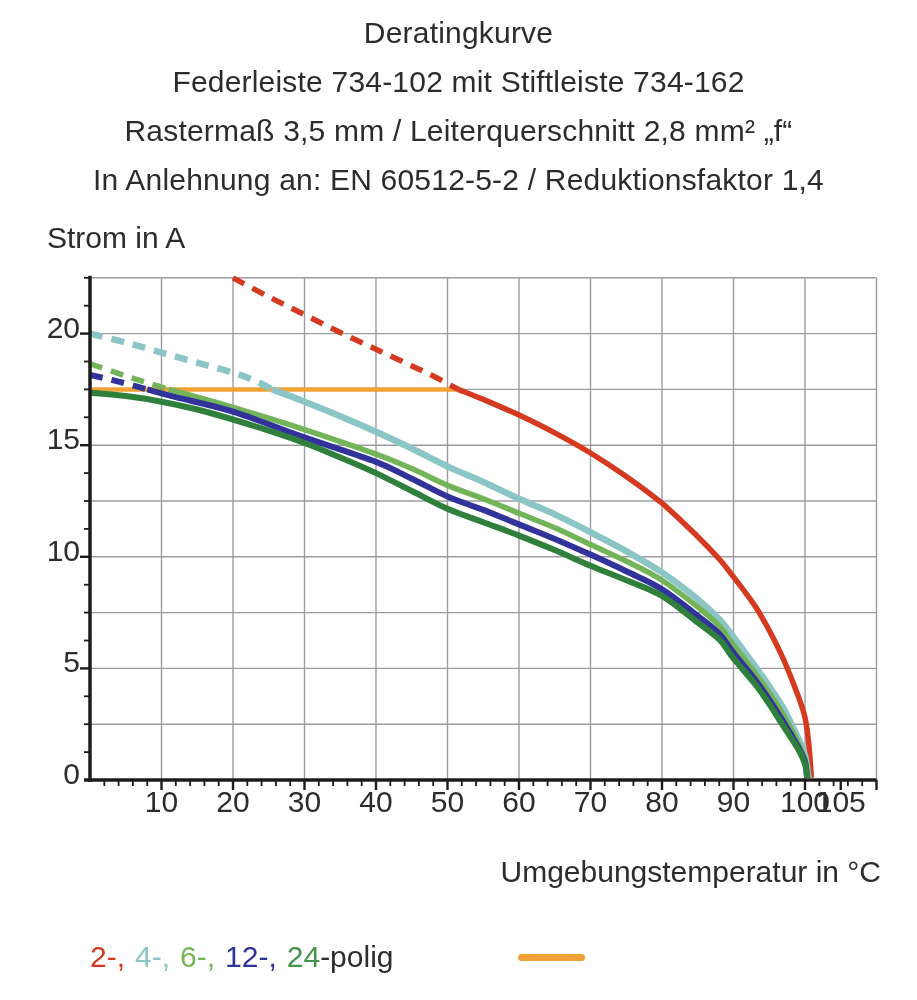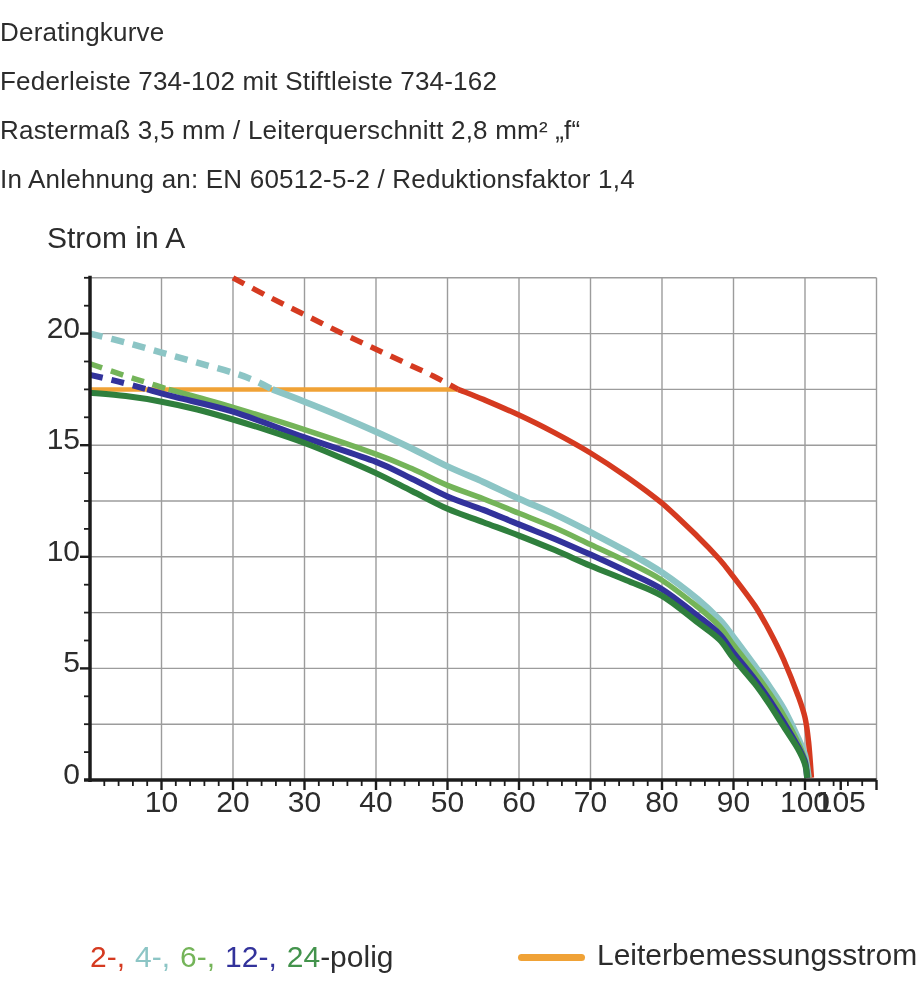--- a/index.html
+++ b/index.html
@@ -1,22 +1,22 @@
 <!DOCTYPE html>
 <html><head>
 <meta charset="utf-8">
 <style>
   html,body{margin:0;padding:0;background:#ffffff;}
   .page{
     position:relative;width:917px;height:1000px;background:#ffffff;overflow:hidden;
     font-family:"Liberation Sans","DejaVu Sans",sans-serif;color:#2c2c2c;
   }
   .titles{
-    position:absolute;top:8px;left:0;width:917px;text-align:left;
-    font-size:26px;line-height:49px;font-weight:400;letter-spacing:0.2px;white-space:nowrap;
+    position:absolute;top:8px;left:0;width:917px;text-align:center;
+    font-size:30px;line-height:49px;font-weight:400;letter-spacing:0.2px;white-space:nowrap;
   }
   .y-axis-title{position:absolute;left:47px;top:221px;font-size:30px;}
   .x-axis-title{position:absolute;top:855px;right:36px;font-size:30px;}
   .chart-svg{position:absolute;left:0;top:0;}
   .legend-poles{position:absolute;left:90px;top:940px;font-size:30px;white-space:nowrap;}
   .legend-poles span{display:inline-block;}
   .legend-rated-swatch{position:absolute;left:518px;top:954px;width:67px;height:7px;border-radius:3.5px;}
   .legend-rated-label{position:absolute;left:597px;top:938px;font-size:30px;white-space:nowrap;}
 </style>
 </head>
@@ -173,19 +173,19 @@
       </g>
       <g>
         <text x="80" y="784" fill="#2c2c2c" font-size="30" text-anchor="end">0</text>
         <text x="80" y="672.4" fill="#2c2c2c" font-size="30" text-anchor="end">5</text>
         <text x="80" y="560.8" fill="#2c2c2c" font-size="30" text-anchor="end">10</text>
         <text x="80" y="449.2" fill="#2c2c2c" font-size="30" text-anchor="end">15</text>
         <text x="80" y="337.6" fill="#2c2c2c" font-size="30" text-anchor="end">20</text>
       </g>
     </svg>
 
+  <div class="x-axis-title">Umgebungstemperatur in °C</div>
 
   <div id="legend-poles" class="legend-poles"><span style="color: rgb(213, 58, 32); margin-right: 10px;">2-,</span><span style="color: rgb(140, 197, 197); margin-right: 10px;">4-,</span><span style="color: rgb(116, 180, 89); margin-right: 10px;">6-,</span><span style="color: rgb(50, 50, 155); margin-right: 10px;">12-,</span><span style="color: rgb(67, 147, 76);">24</span><span style="color: rgb(45, 45, 45);">-polig</span></div>
 
   <div id="rated-swatch" class="legend-rated-swatch" style="background: rgb(240, 162, 54);"></div>
-  <div class="legend-rated-label">Leiterbemessungsstrom</div>
 
 </div>
 
 </body></html>

